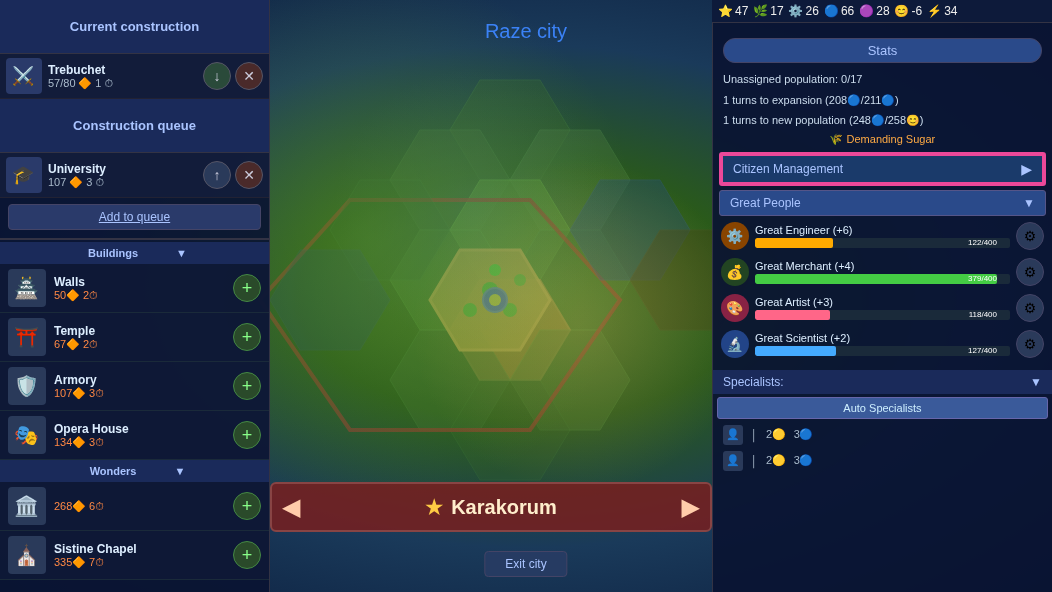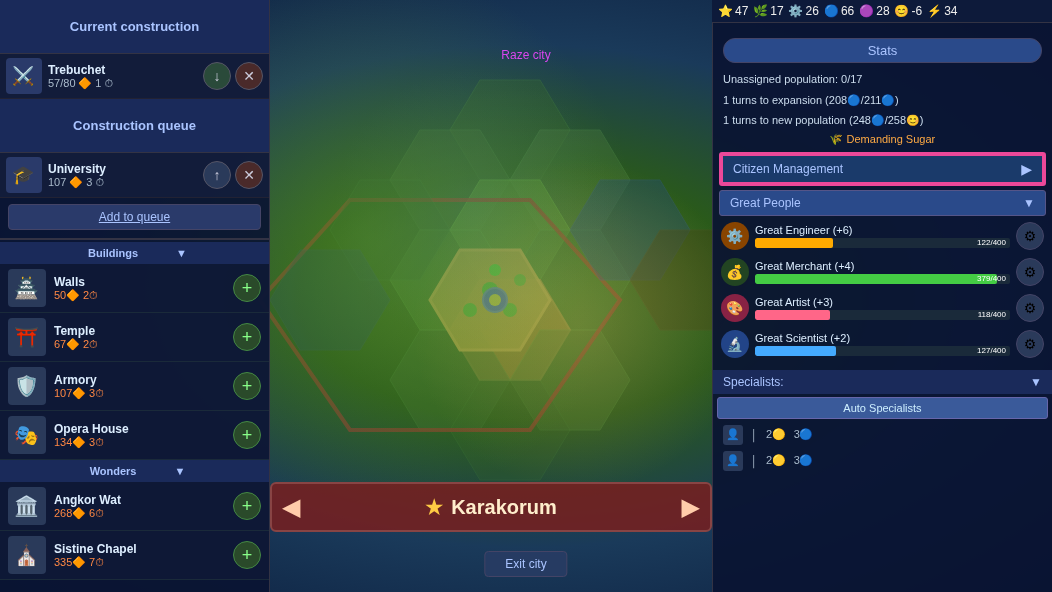--- a/index.html
+++ b/index.html
@@ -322,21 +322,21 @@
     }
 
     .progress-bar-fill {
       height: 100%;
       background: #cc8800;
       border-radius: 2px;
     }
 
     .progress-text {
       position: absolute;
-      right: 4px;
+      right: 13px;
       top: 0;
       font-size: 8px;
       color: #fff;
       line-height: 10px;
     }
 
     .gp-settings {
       width: 28px;
       height: 28px;
       border-radius: 50%;
@@ -442,24 +442,23 @@
       cursor: pointer;
       z-index: 10;
     }
 
     
     #raze-city-label {
       position: absolute;
       top: 20px;
       left: 50%;
       transform: translateX(-50%);
-      color: #d946ef;
-      font-size: 12px;
+      color: #3b82f6;
+      font-size: 20px;
       z-index: 10;
-      margin-top: 28px;
     }
 
     
     #top-resource-bar {
       position: absolute;
       top: 0;
       right: 0;
       width: 340px;
       background: #0d1a3a;
       padding: 4px 6px;
@@ -597,21 +596,20 @@
 
     <div class="category-header">
       <span>Wonders</span>
       <span>▼</span>
     </div>
 
     <div id="wonders-list">
         <div class="building-item">
     <div class="building-icon">🏛️</div>
     <div class="building-info">
-      <div class="building-name">Angkor Wat</div>
       <div class="building-cost">268🔶 6⏱</div>
     </div>
     <div class="btn-add">+</div>
   </div>
         <div class="building-item">
     <div class="building-icon">⛪</div>
     <div class="building-info">
       <div class="building-name">Sistine Chapel</div>
       <div class="building-cost">335🔶 7⏱</div>
     </div>

